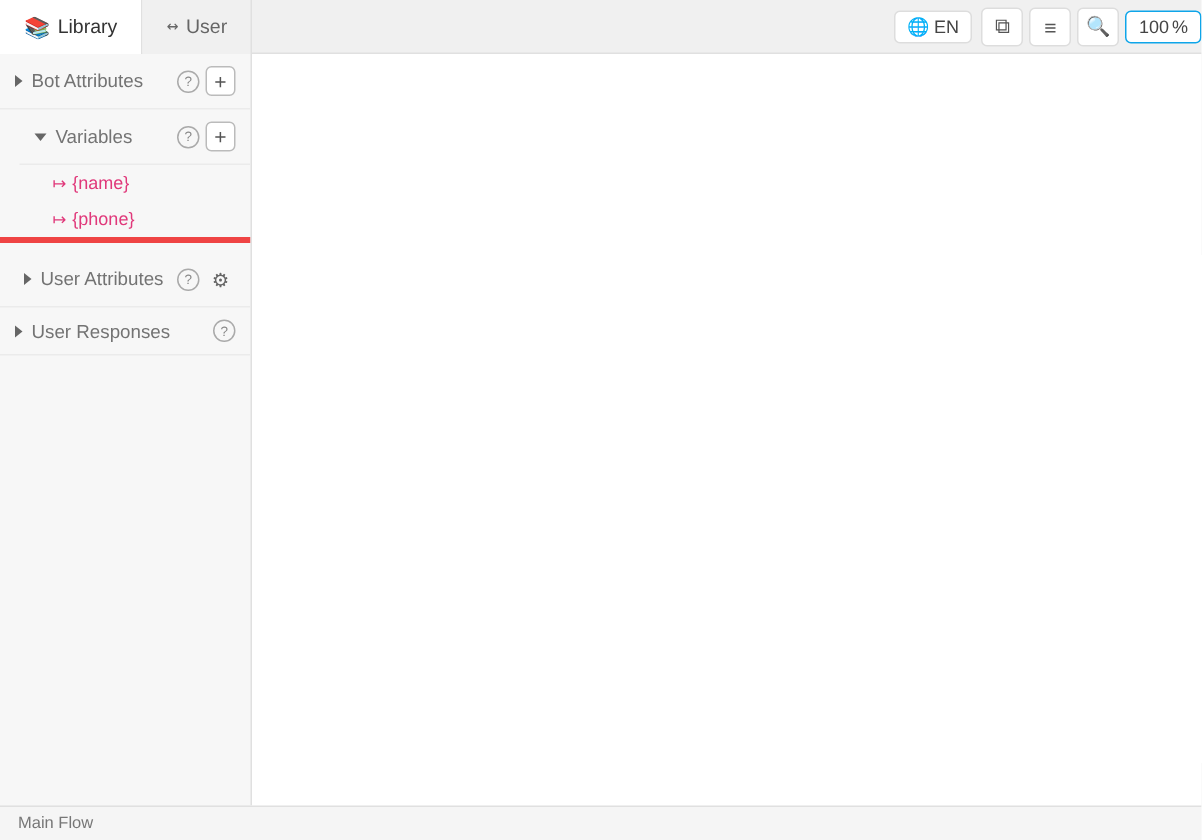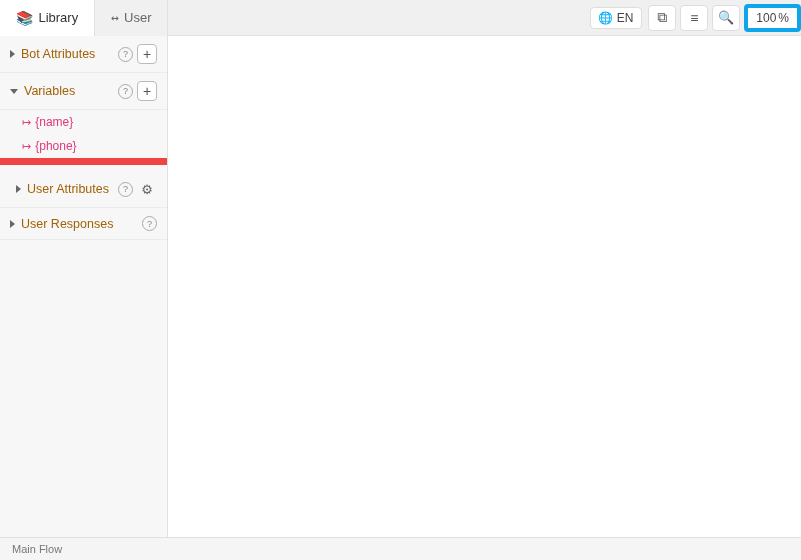--- a/index.html
+++ b/index.html
@@ -25,21 +25,21 @@
       display: flex;
       align-items: center;
       padding: 8px 10px;
       gap: 4px;
       cursor: pointer;
       border-bottom: 1px solid #ebebeb;
     }
 
     .section-title {
       font-size: 12.5px;
-      color: #a16207;
+      color: #737373;
       font-weight: 500;
       flex: 1;
     }
 
     .help-icon {
       width: 15px;
       height: 15px;
       border: 1px solid #aaa;
       border-radius: 50%;
       display: flex;
@@ -80,21 +80,22 @@
       width: 0;
       height: 0;
       border-left: 4px solid transparent;
       border-right: 4px solid transparent;
       border-top: 5px solid #666;
       margin-right: 2px;
       flex-shrink: 0;
     }
 
     .variables-section {
-      border-bottom: 7px solid #ef4444;
+      border-bottom: 4px solid #ef4444;
+      padding-left: 13px;
     }
 
     .variable-item {
       display: flex;
       align-items: center;
       padding: 5px 12px 5px 22px;
       gap: 4px;
       font-size: 12px;
       color: #e0387a;
       cursor: pointer;
@@ -201,21 +202,21 @@
       color: #555;
       cursor: pointer;
       margin-right: 4px;
     }
 
     .zoom-btn {
       display: flex;
       align-items: center;
       gap: 2px;
       padding: 3px 8px;
-      border: 4px solid #0ea5e9;
+      border: 1px solid #0ea5e9;
       border-radius: 4px;
       background: #fff;
       font-size: 12px;
       color: #444;
       cursor: pointer;
     }
   </style>
 </head>
 <body>
 

